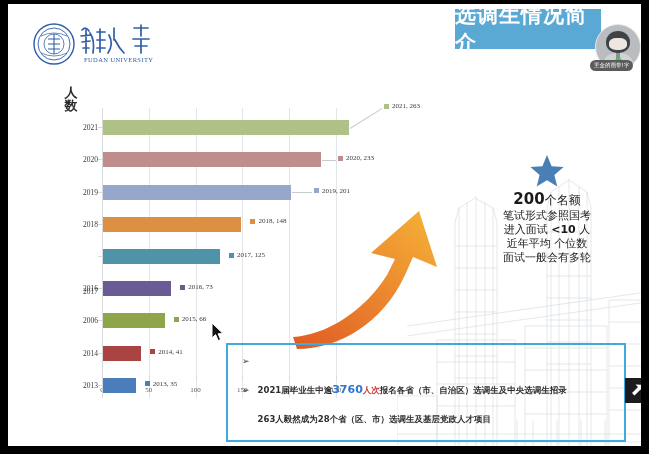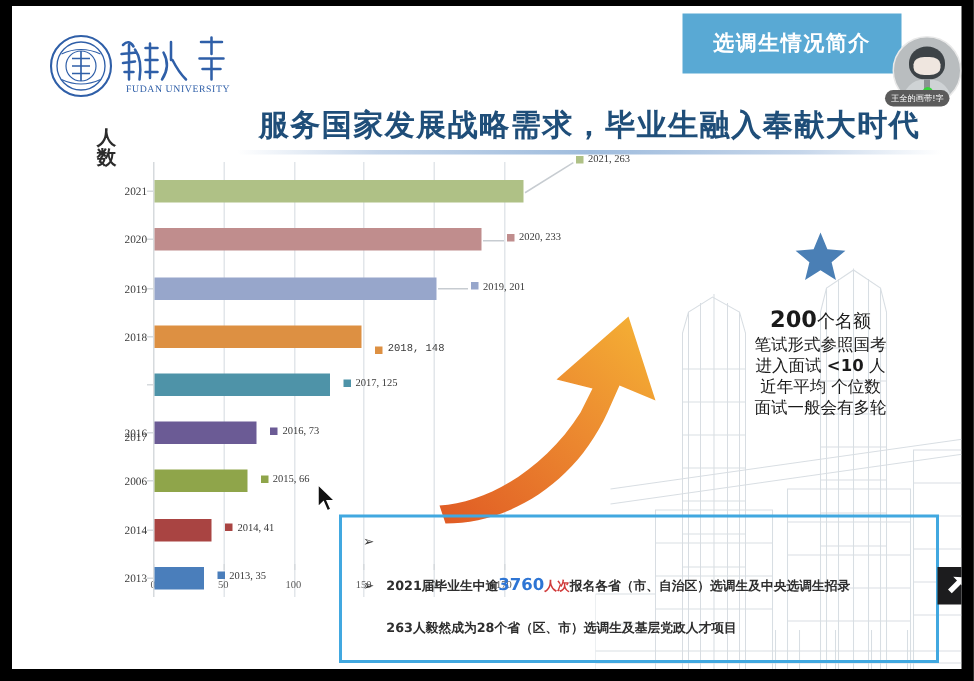--- a/index.html
+++ b/index.html
@@ -16,21 +16,21 @@
   
   #logo{position:absolute;left:24px;top:12px;width:125px;height:58px;}
   #logo .seal{position:absolute;left:0;top:6px;width:44px;height:44px;}
   #logo .wordmark{position:absolute;left:46px;top:6px;width:80px;height:46px;}
   #logo .en{position:absolute;left:52px;top:40px;font-size:6.5px;letter-spacing:.4px;color:#2f5fa8;
             font-family:"Liberation Serif",serif;white-space:nowrap;}
 
   
   #banner{position:absolute;left:447px;top:5px;width:146px;height:40px;background:#59a9d4;
           display:flex;align-items:center;justify-content:center;}
-  #banner span{color:#fff;font-size:14px;font-weight:bold;letter-spacing:1px;
+  #banner span{color:#fff;font-size:21px;font-weight:bold;letter-spacing:1px;
                font-family:"DejaVu Sans",sans-serif;}
 
   
   #avatar{position:absolute;left:587px;top:20px;width:44px;height:44px;border-radius:50%;
           overflow:hidden;border:1.5px solid #e9e9e9;background:#b9bdbf;}
   #avatar .head{position:absolute;left:10px;top:6px;width:24px;height:22px;border-radius:50% 50% 45% 45%;
                 background:#3d4347;}
   #avatar .face{position:absolute;left:13px;top:13px;width:18px;height:12px;border-radius:40%;background:#efe6df;}
   #avatar .body{position:absolute;left:6px;top:28px;width:32px;height:20px;border-radius:14px 14px 0 0;background:#cfd3d5;}
   #avatar .tie{position:absolute;left:20px;top:28px;width:4px;height:14px;background:#8c9093;}
@@ -64,21 +64,21 @@
   .xtick{position:absolute;bottom:4px;font-size:7px;color:#5a5a5a;transform:translateX(-50%);
          font-family:"Liberation Serif",serif;}
   .xtickmark{position:absolute;width:1px;height:4px;background:#d6dadd;}
 
   
   #arrow{position:absolute;left:283px;top:205px;width:160px;height:150px;pointer-events:none;}
 
   
   #callout{position:absolute;left:459px;top:150px;width:160px;text-align:center;}
   #callout svg{display:block;margin:0 auto;}
-  #callout .l1{font-size:12px;color:#1a1a1a;margin-top:16px;font-family:"DejaVu Sans",sans-serif;}
+  #callout .l1{font-size:12px;color:#1a1a1a;margin-top:2px;font-family:"DejaVu Sans",sans-serif;}
   #callout .l1 b{font-size:15px;font-weight:bold;}
   #callout .l{font-size:11px;color:#1a1a1a;line-height:14px;font-family:"DejaVu Sans",sans-serif;}
   #callout .l b{font-weight:bold;}
 
   
   #bulletbox{position:absolute;left:218px;top:339px;width:400px;height:99px;border:2.2px solid #41a8e0;
              box-sizing:border-box;}
   .bullet{position:absolute;left:14px;right:6px;display:flex;align-items:flex-start;gap:8px;}
   .bullet .mk{font-size:9px;color:#3a3a3a;line-height:12px;}
   .bullet .tx{font-size:8.5px;color:#2e2e2e;line-height:12px;white-space:nowrap;
@@ -145,24 +145,20 @@
       <div class="head"></div>
       <div class="face"></div>
       <div class="body"></div>
       <div class="tie"></div>
       <div class="dot"></div>
     </div>
     <div id="nameplate">
       <span>王全的画带!字</span>
     </div>
 
-    <div id="title">
-      <div class="t">服务国家发展战略需求，毕业生融入奉献大时代</div>
-      <div class="rule"></div>
-    </div>
 
     <div id="ylab">人数</div>
 
     <div id="chart">
       <div class="plot" id="plot">
           <div class="xtickmark" style="left: 0px; bottom: 18px;"></div>
           <div class="xtick" style="left: 0px;">0</div>
           <div class="gridline" style="left: 46.7857px;"></div>
           <div class="xtickmark" style="left: 46.7857px; bottom: 18px;"></div>
           <div class="xtick" style="left: 46.7857px;">50</div>
@@ -199,21 +195,21 @@
           <div class="rowlabel" style="top: 79.5556px; left: -38px;">2019</div>
           <div class="bar" title="2019, 201" style="top: 76.5556px; left: 1px; width: 188.079px; background: rgb(151, 166, 203);"></div>
           <div class="leader" style="left: 190.079px; top: 84.0556px; width: 20px; transform: rotate(0deg);"></div>
           <div class="dlabel" style="left: 212.079px; top: 78.5556px;">
             <i style="background: rgb(151, 166, 203);"></i>
             <span>2019, 201</span>
           </div>
           <div class="tickmark" style="top: 115.778px;"></div>
           <div class="rowlabel" style="top: 111.778px; left: -38px;">2018</div>
           <div class="bar" title="2018, 148" style="top: 108.778px; left: 1px; width: 138.486px; background: rgb(221, 144, 66);"></div>
-          <div class="dlabel" style="left: 148.486px; top: 121px; font-family: Liberation Mono, monospace;">
+          <div class="dlabel" style="left: 148.486px; top: 109px;">
             <i style="background: rgb(221, 144, 66);"></i>
             <span>2018, 148</span>
           </div>
           <div class="tickmark" style="top: 148px;"></div>
           <div class="rowlabel" style="top: 144px; left: -38px; margin-top: 35px;">2017</div>
           <div class="bar" title="2017, 125" style="top: 141px; left: 1px; width: 116.964px; background: rgb(78, 147, 168);"></div>
           <div class="dlabel" style="left: 126.964px; top: 143px;">
             <i style="background: rgb(78, 147, 168);"></i>
             <span>2017, 125</span>
           </div>

